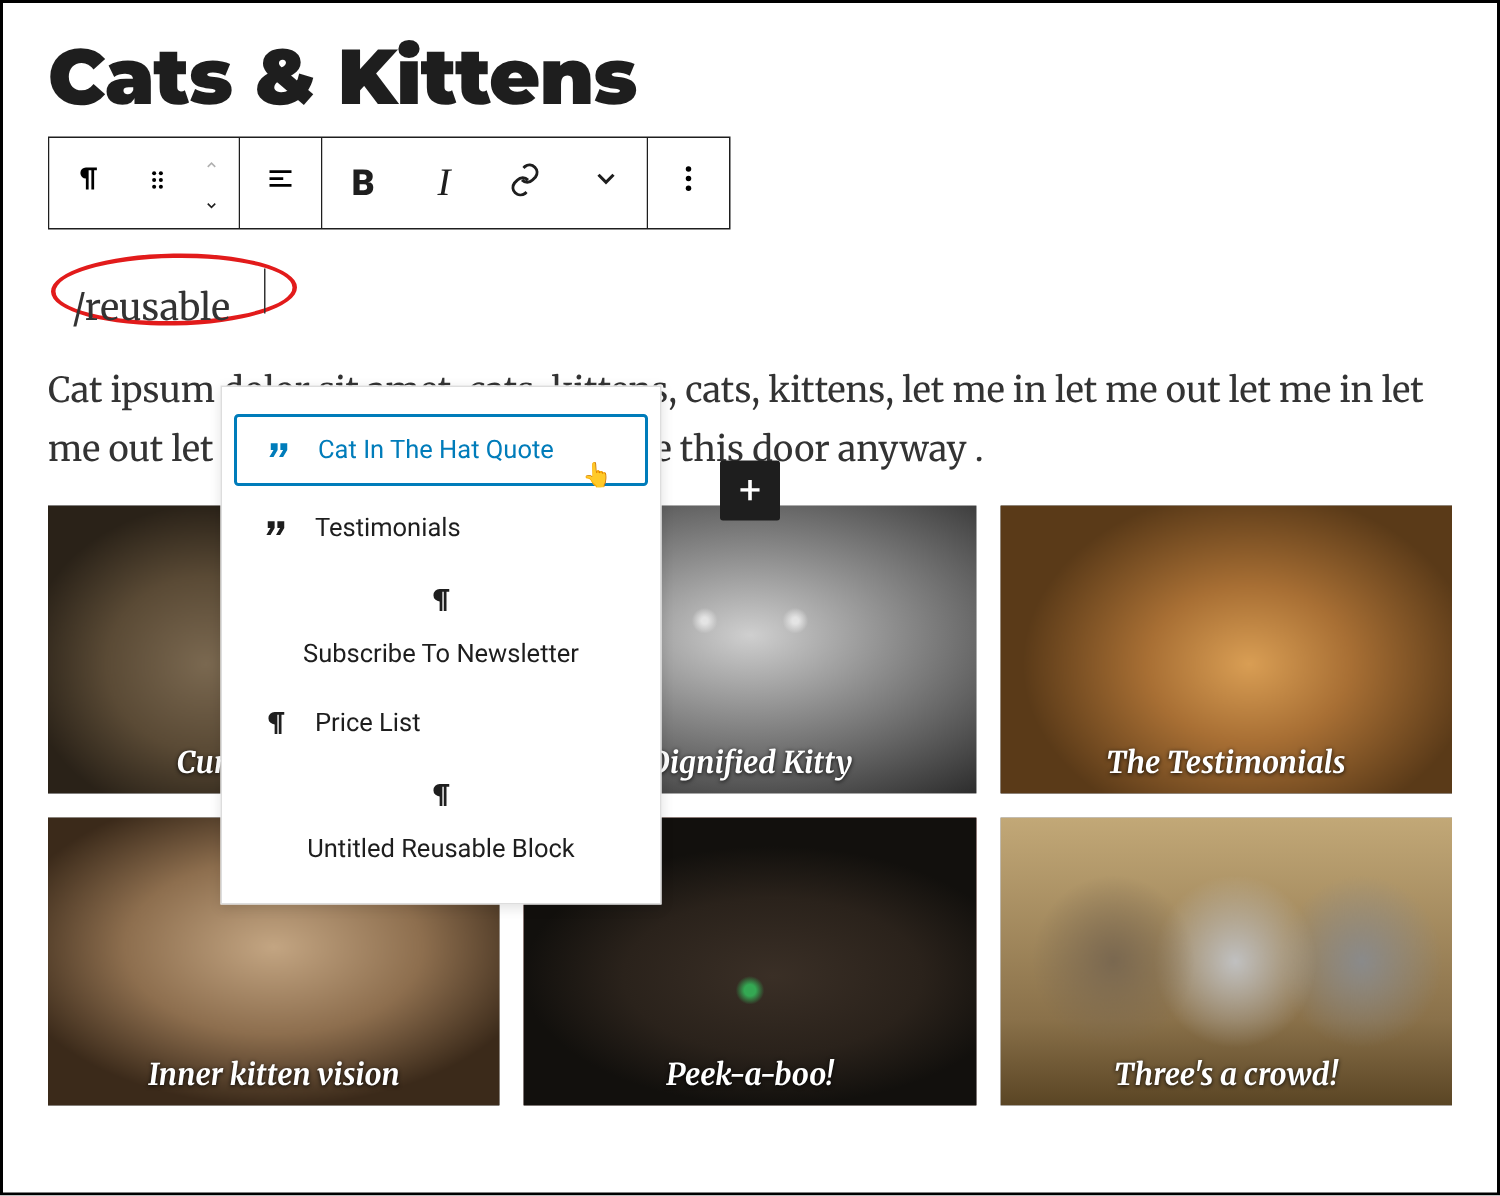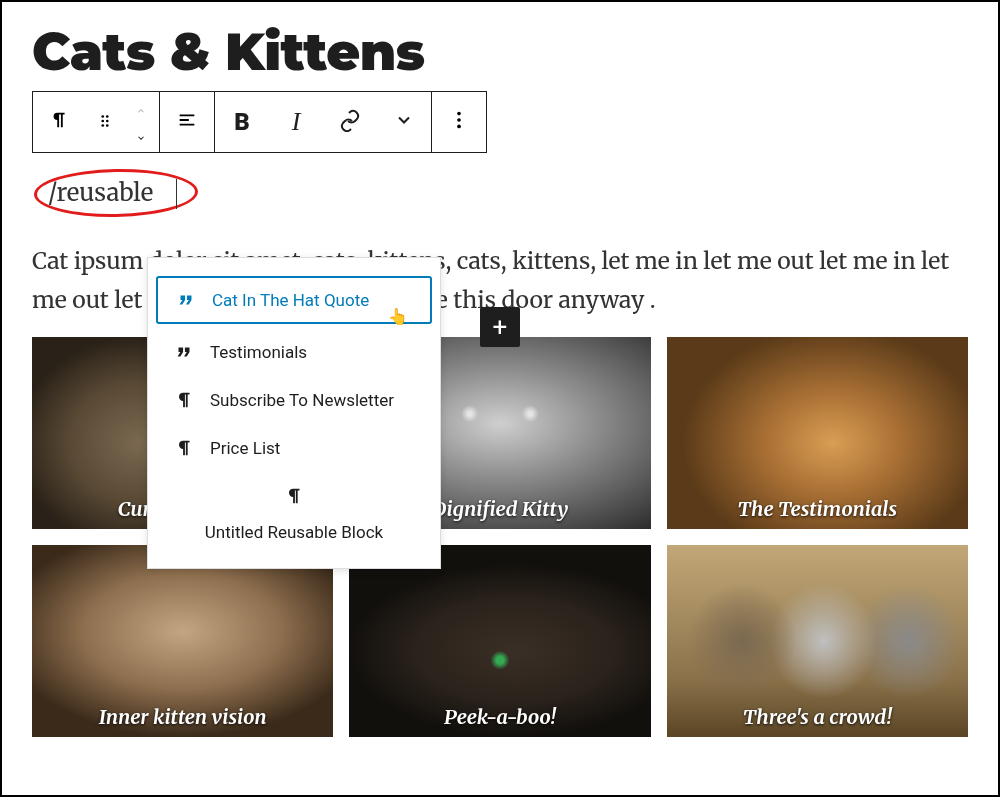--- a/index.html
+++ b/index.html
@@ -57,21 +57,21 @@
   .slash-oval {
     position: absolute;
     left: 8px; top: -4px;
     width: 164px; height: 48px;
     border: 3px solid #e21b1b;
     border-radius: 50% / 50%;
     transform: rotate(-1deg);
   }
   .slash-text {
     position: absolute;
-    left: 22px; top: 4px;
+    left: 22px; top: 16px;
     font-family: "Merriweather", Georgia, serif;
     font-size: 24px;
     color: #333;
   }
   .slash-caret {
     position: absolute;
     left: 150px; top: 6px;
     width: 1px; height: 30px;
     background: #333;
   }
@@ -331,39 +331,39 @@
         <span class="cursor-ptr">👆</span>
       </div>
       <div class="ac-item" style="position: relative;">
         <span class="ac-icon">
           <svg width="22" height="22" viewBox="0 0 24 24">
             <path fill="#1e1e1e" d="M6 7h5v5l-3 5H5l3-5H6zM13 7h5v5l-3 5h-3l3-5h-2z"></path>
           </svg>
         </span>
         <span>Testimonials</span>
       </div>
+      <div class="ac-item" style="position: relative; flex-direction: column;">
+        <span class="ac-icon">
+          <svg width="22" height="22" viewBox="0 0 24 24">
+            <path fill="#1e1e1e" d="M11 4h7v2h-2v14h-2V6h-1v14h-2V13a4.5 4.5 0 0 1 0-9z"></path>
+          </svg>
+        </span>
+        <span>Subscribe To Newsletter</span>
+      </div>
       <div class="ac-item" style="position: relative;">
         <span class="ac-icon">
           <svg width="22" height="22" viewBox="0 0 24 24">
             <path fill="#1e1e1e" d="M11 4h7v2h-2v14h-2V6h-1v14h-2V13a4.5 4.5 0 0 1 0-9z"></path>
           </svg>
         </span>
-        <span>Subscribe To Newsletter</span>
-      </div>
-      <div class="ac-item" style="position: relative;">
+        <span>Price List</span>
+      </div>
+      <div class="ac-item" style="position: relative; flex-direction: column;">
         <span class="ac-icon">
           <svg width="22" height="22" viewBox="0 0 24 24">
             <path fill="#1e1e1e" d="M11 4h7v2h-2v14h-2V6h-1v14h-2V13a4.5 4.5 0 0 1 0-9z"></path>
           </svg>
         </span>
-        <span>Price List</span>
-      </div>
-      <div class="ac-item" style="position: relative; flex-direction: column;">
-        <span class="ac-icon">
-          <svg width="22" height="22" viewBox="0 0 24 24">
-            <path fill="#1e1e1e" d="M11 4h7v2h-2v14h-2V6h-1v14h-2V13a4.5 4.5 0 0 1 0-9z"></path>
-          </svg>
-        </span>
         <span>Untitled Reusable Block</span>
       </div>
     </div>
 
 </div>
 
 </body></html>

